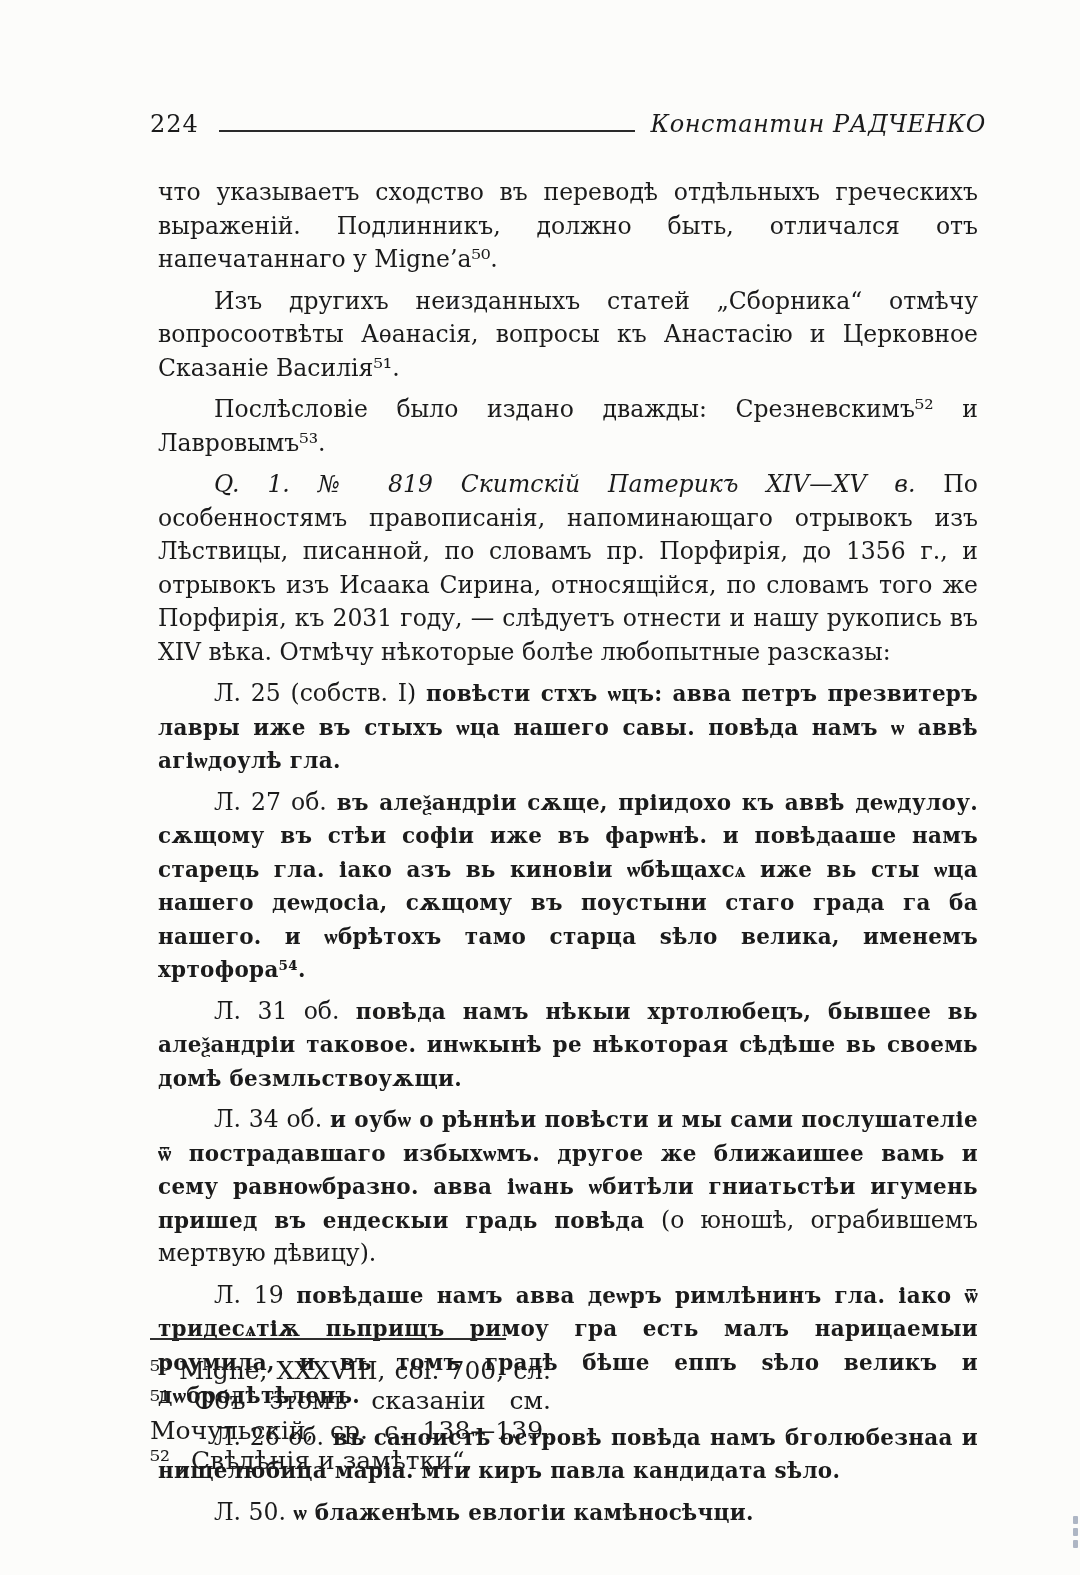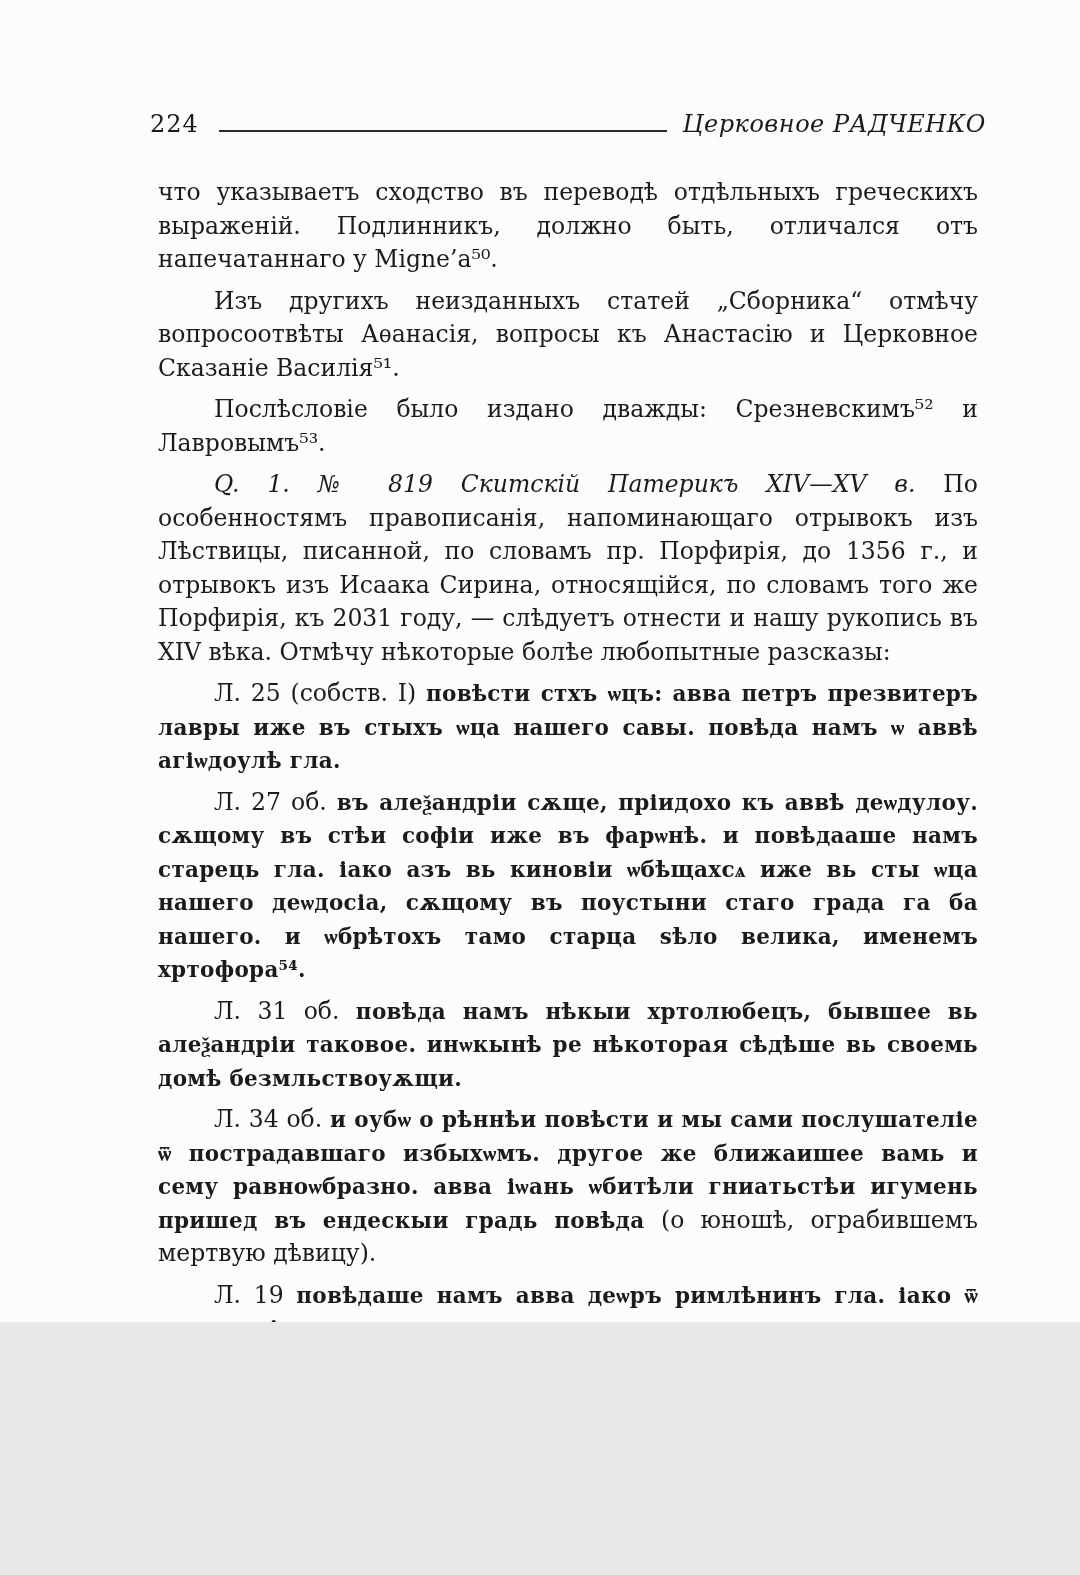--- a/index.html
+++ b/index.html
@@ -1,18 +1,18 @@
 <!DOCTYPE html>
 <html><head>
 <meta charset="utf-8">
 <style>
   html,body{margin:0;padding:0;background:#e8e8e6;}
   .page{
     position:relative;
-    width:1080px;height:1322px;
+    width:1080px;height:1575px;
     margin:0 auto;
     background:#fcfcfa;
     font-family:"DejaVu Serif","Liberation Serif",serif;
     color:#1b1b1b;
     overflow:hidden;
     box-sizing:border-box;
   }
   
   .running-head{
     position:absolute;left:150px;top:110px;width:836px;
@@ -53,21 +53,21 @@
   .scan-marks i{display:block;width:5px;height:8px;background:#aeb6c4;margin-bottom:4px;border-radius:1px;}
 </style>
 </head>
 <body>
 
 <div class="page">
 
   <header class="running-head">
     <span class="page-num">224</span>
     <span class="head-rule"></span>
-    <span class="author">Церковное РАДЧЕНКО</span>
+    <span class="author">Константин РАДЧЕНКО</span>
   </header>
 
   <main class="body-text">
 
     <p class="noindent">что указываетъ сходство въ переводѣ отдѣльныхъ греческихъ выраженій. Подлинникъ, должно быть, отличался отъ напечатаннаго у Migne’a⁵⁰.</p>
 
     <p class="sp">Изъ другихъ неизданныхъ статей „Сборника“ отмѣчу вопросоотвѣты Аѳанасія, вопросы къ Анастасію и Церковное Сказаніе Василія⁵¹.</p>
 
     <p class="sp">Послѣсловіе было издано дважды: Срезневскимъ⁵² и Лавровымъ⁵³.</p>
 

